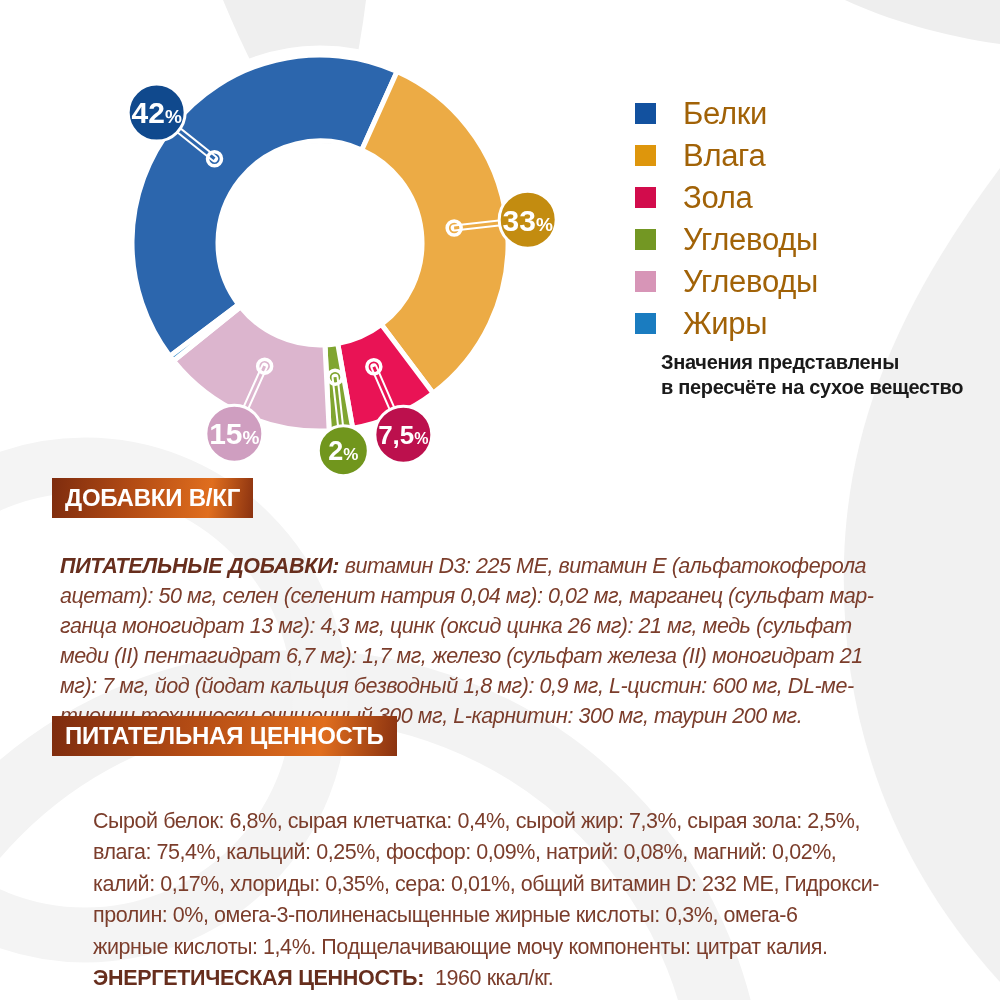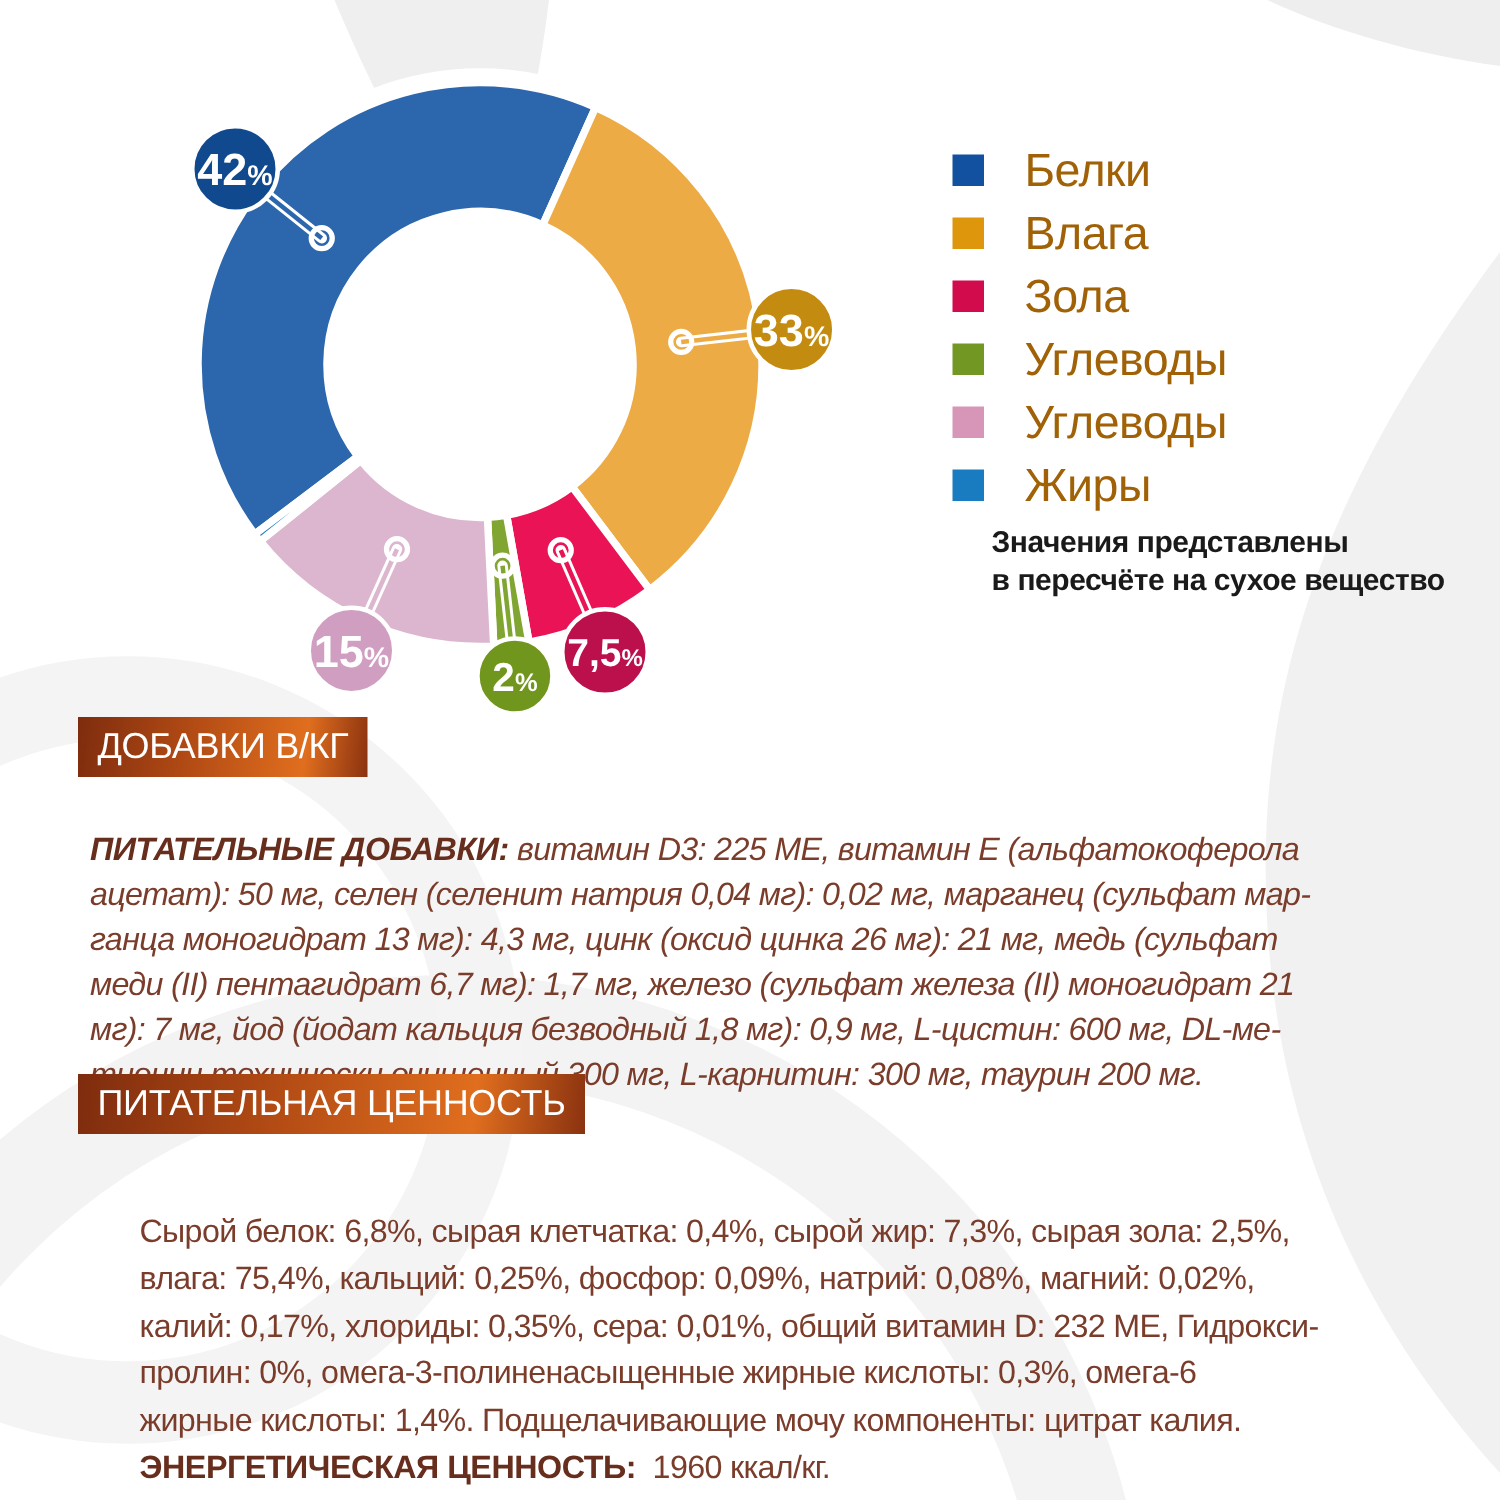--- a/index.html
+++ b/index.html
@@ -12,21 +12,21 @@
   #donut{left:0;top:0;}
   
   #legend{left:635px;top:103px;}
   .legend-row{height:21px;margin-bottom:21px;display:flex;align-items:center;}
   .legend-swatch{width:21px;height:21px;flex:0 0 21px;}
   .legend-label{margin-left:27px;font-size:31px;line-height:21px;color:#a16207;letter-spacing:-0.3px;white-space:nowrap;}
   #chart-note{left:637px;top:350px;font-size:20px;line-height:25px;font-weight:bold;color:#1a1a1a;white-space:pre-line;letter-spacing:-0.3px;margin-left:24px;}
   
   .bar{height:40px;line-height:40px;padding:0 13px;width:fit-content;
        background:linear-gradient(97deg,#7e2c0e 0%,#b14a14 38%,#e06e1e 78%,#8a3210 100%);
-       color:#ffffff;font-weight:normal;font-size:24px;letter-spacing:-0.2px;white-space:pre;}
+       color:#ffffff;font-weight:bold;font-size:24px;letter-spacing:-0.2px;white-space:pre;}
   #bar-additives{left:52px;top:478px;}
   #bar-nutrition{left:52px;top:716px;}
   
   .para{left:60px;color:#7b3d2b;font-size:21.5px;line-height:30px;letter-spacing:-0.45px;white-space:pre;}
   .para b{color:#672e1d;letter-spacing:-0.3px;}
   #para-additives{top:529px;font-style:italic;}
   #para-nutrition{top:784px;line-height:31.5px;margin-left:33px;}
 </style>
 </head>
 <body>

